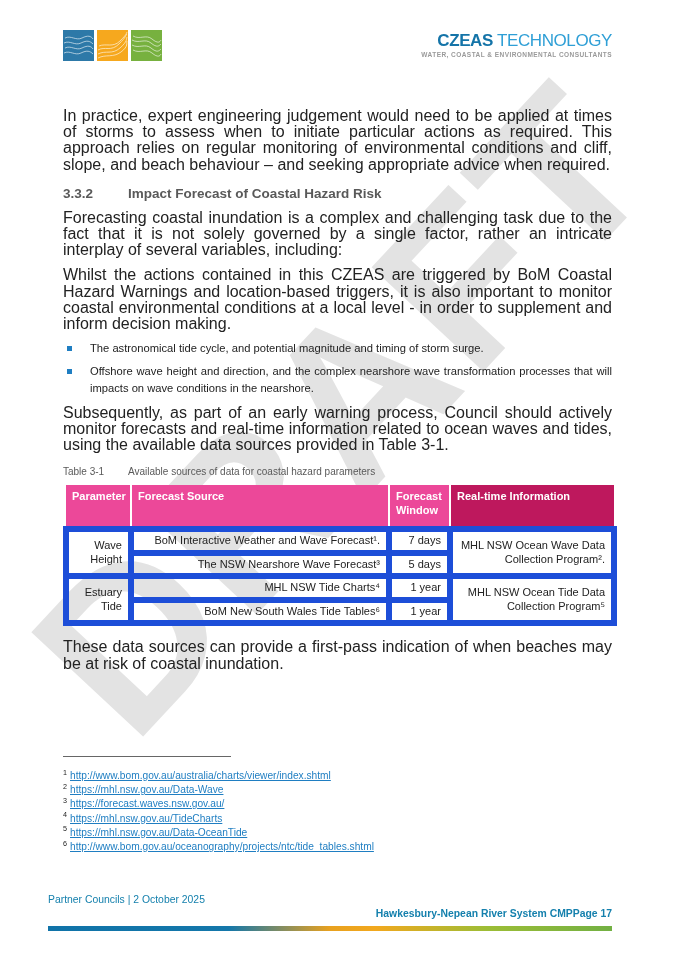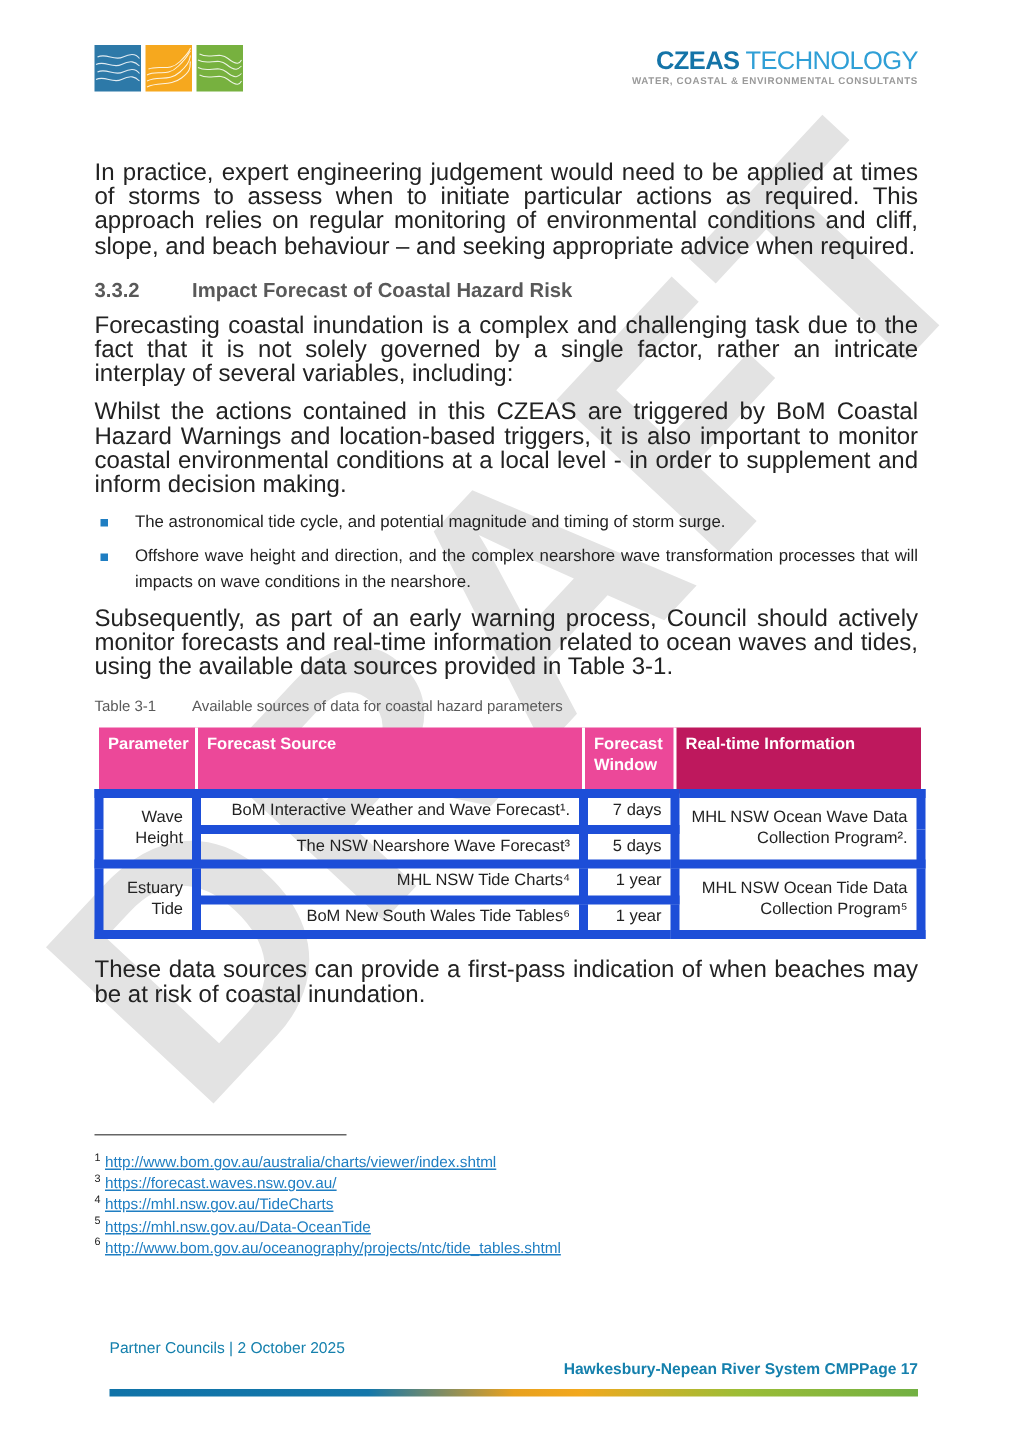--- a/index.html
+++ b/index.html
@@ -185,21 +185,21 @@
   }
   .footnote a {
     color: #1f7ec2;
     text-decoration: underline;
     cursor: pointer;
   }
 
   
   .footer {
     position: absolute;
-    left: 73px;
+    left: 48px;
     right: 63px;
     top: 893px;
     z-index: 1;
     font-size: 10.4px;
     line-height: 14px;
     color: #1580ad;
   }
   .footer-row2 { display: flex; justify-content: flex-end; font-weight: bold; }
   .footer-bar {
     margin-top: 5px;
@@ -325,20 +325,23 @@
     <p class="para p5">These data sources can provide a first-pass indication of when beaches may be at risk of coastal inundation.</p>
 
   </div>
 
   <div class="footnotes">
     <div class="footnote-rule"></div>
     <div class="footnote">
       <sup>1</sup><a>http://www.bom.gov.au/australia/charts/viewer/index.shtml</a>
     </div>
     <div class="footnote">
+      <sup>2</sup><a>https://mhl.nsw.gov.au/Data-Wave</a>
+    </div>
+    <div class="footnote">
       <sup>3</sup><a>https://forecast.waves.nsw.gov.au/</a>
     </div>
     <div class="footnote">
       <sup>4</sup><a>https://mhl.nsw.gov.au/TideCharts</a>
     </div>
     <div class="footnote">
       <sup>5</sup><a>https://mhl.nsw.gov.au/Data-OceanTide</a>
     </div>
     <div class="footnote">
       <sup>6</sup><a>http://www.bom.gov.au/oceanography/projects/ntc/tide_tables.shtml</a>

